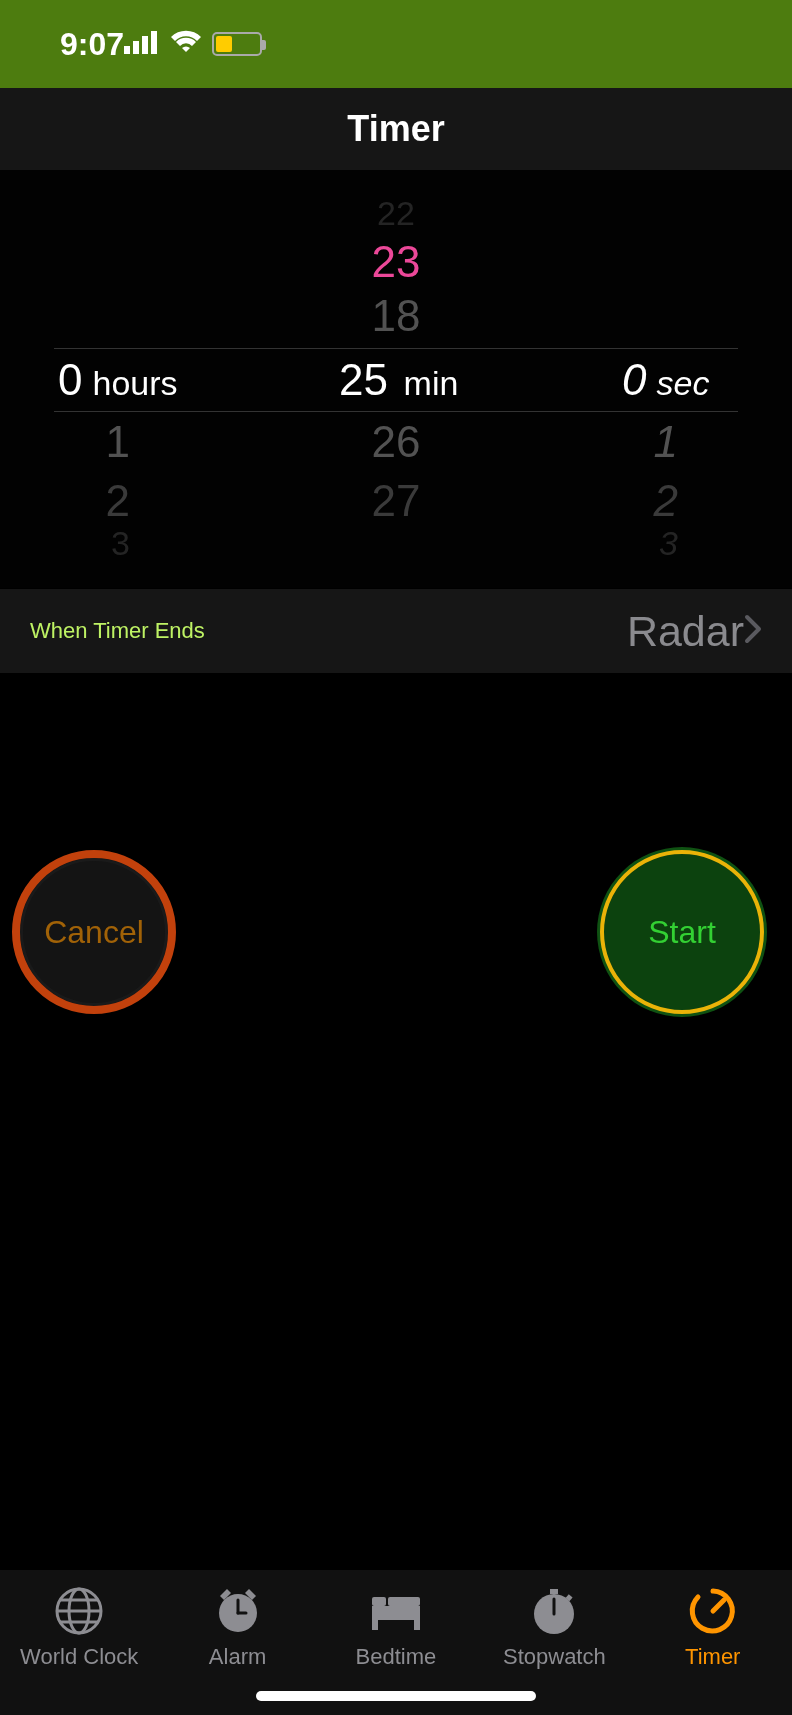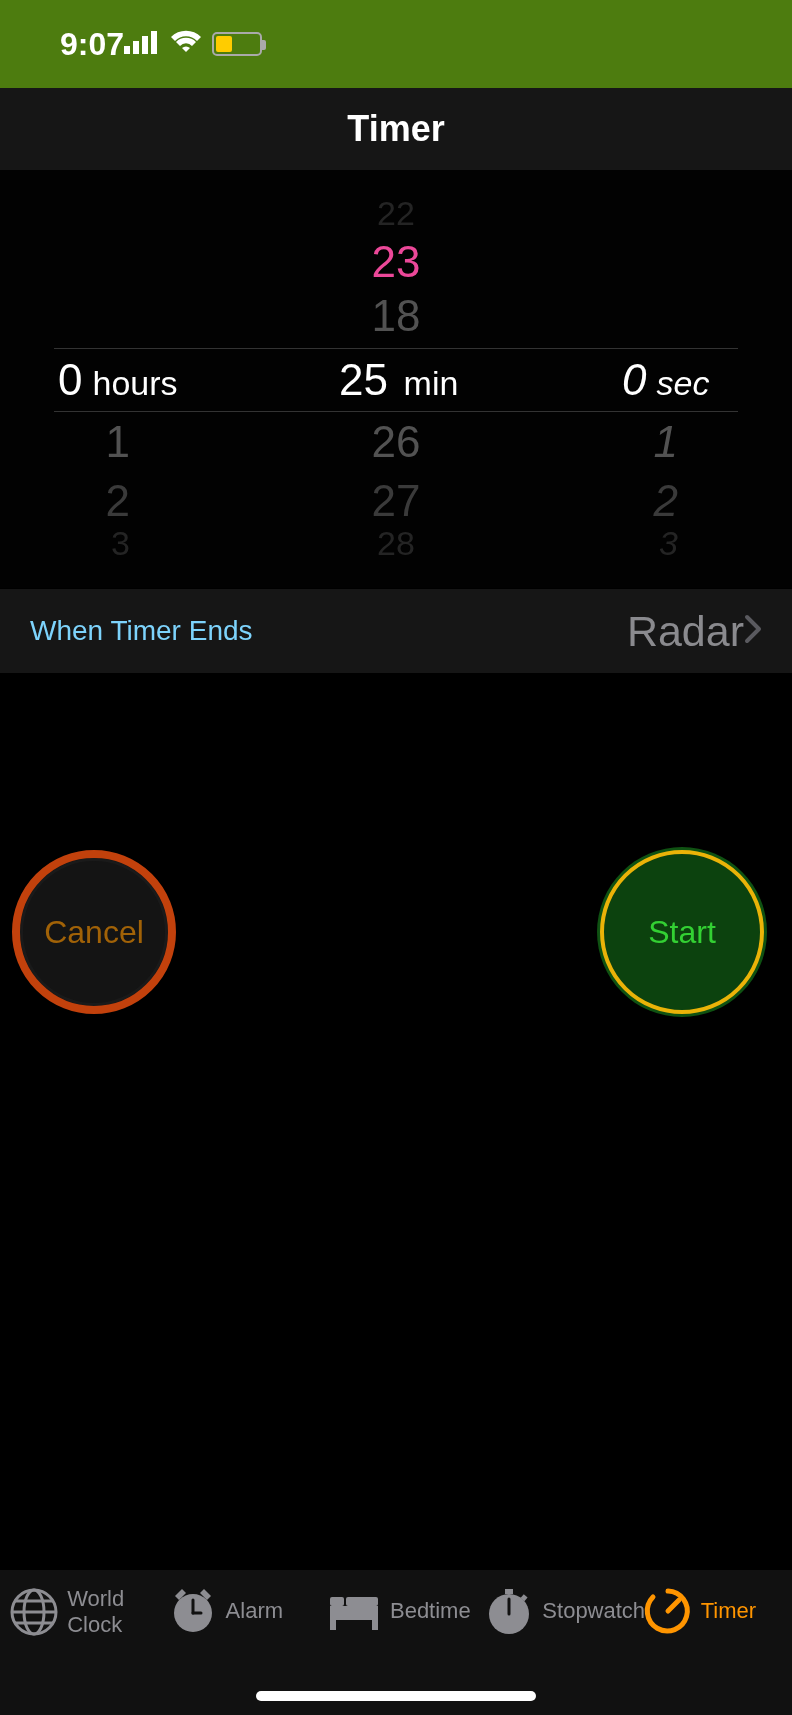--- a/index.html
+++ b/index.html
@@ -85,21 +85,21 @@
   .settings-row {
     height: 86px;
     background: #161616;
     display: flex;
     align-items: center;
     padding: 0 30px;
     margin-top: 0;
     border-top: 1px solid #000;
     border-bottom: 1px solid #000;
   }
-  .settings-label { font-size: 28px; flex: 1; color: #7dd3fc; }
+  .settings-label { font-size: 22px; flex: 1; color: #bef264; }
   .settings-value { font-size: 43px; color: #8a8a8e; }
   .chevron { color: #5a5a5f; }
 
   
   .buttons-area {
     position: absolute;
     top: 850px;
     left: 0; right: 0;
     height: 180px;
   }
@@ -134,21 +134,21 @@
     bottom: 0; left: 0; right: 0;
     height: 145px;
     background: #111;
     display: flex;
     justify-content: space-around;
     align-items: flex-start;
     padding-top: 16px;
   }
   .tab {
     display: flex;
-    flex-direction: row;
+    flex-direction: column;
     align-items: center;
     gap: 8px;
     color: #8d8d92;
     font-size: 22px;
     width: 140px;
   }
   .tab.active { color: #ff9500; }
   .tab svg { display: block; }
 
   .home-indicator {
@@ -225,21 +225,20 @@
     </div>
     <div class="picker-col col-min">
       <div class="picker-item b3"><span class="num">22</span></div>
       <div class="picker-item b2"><span class="num">23</span></div>
       <div class="picker-item b1"><span class="num">18</span></div>
       <div class="picker-item sel">
         <span class="num">25</span><span class="unit">min</span>
       </div>
       <div class="picker-item a1"><span class="num">26</span></div>
       <div class="picker-item a2"><span class="num">27</span></div>
-      <div class="picker-item a3"><span class="num">28</span></div>
     </div>
     <div class="picker-col col-sec">
       <div class="picker-item sel">
         <span class="num">0</span><span class="unit">sec</span>
       </div>
       <div class="picker-item a1"><span class="num">1</span></div>
       <div class="picker-item a2"><span class="num">2</span></div>
       <div class="picker-item a3"><span class="num">3</span></div>
     </div>
   </div>

